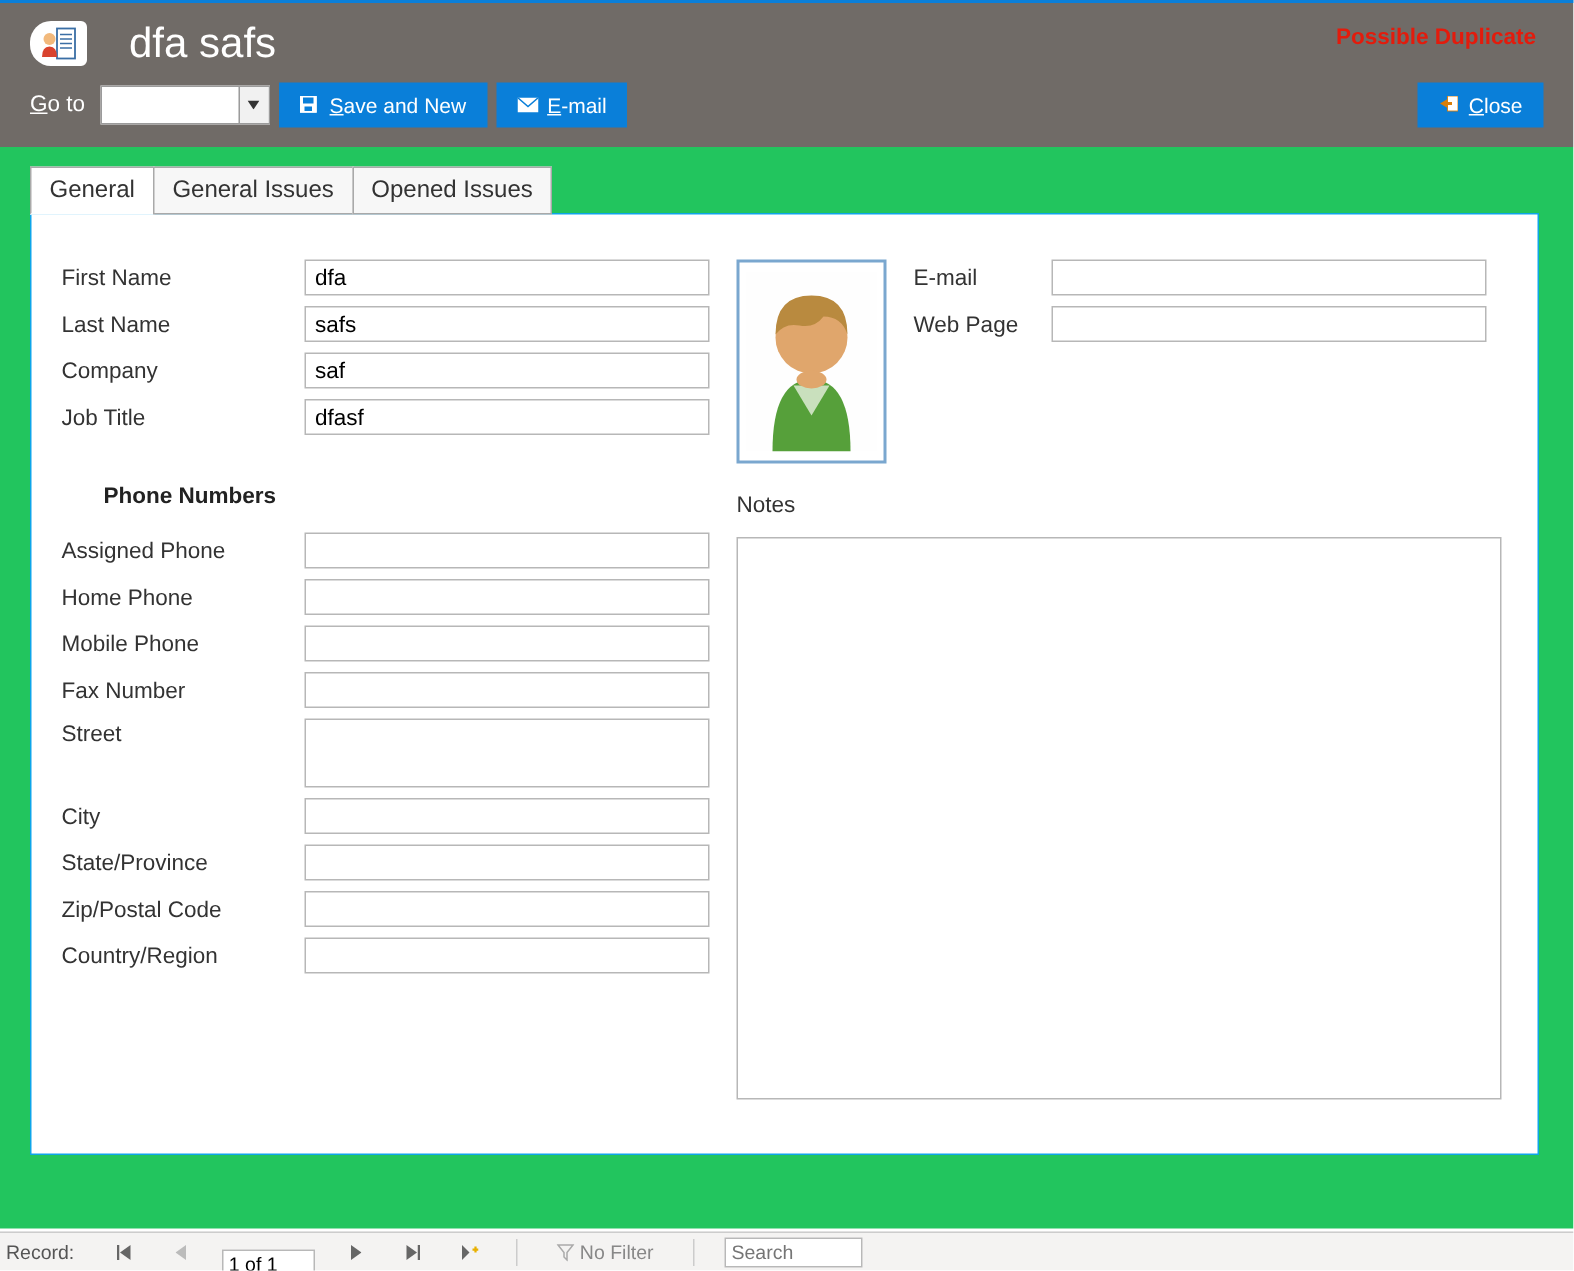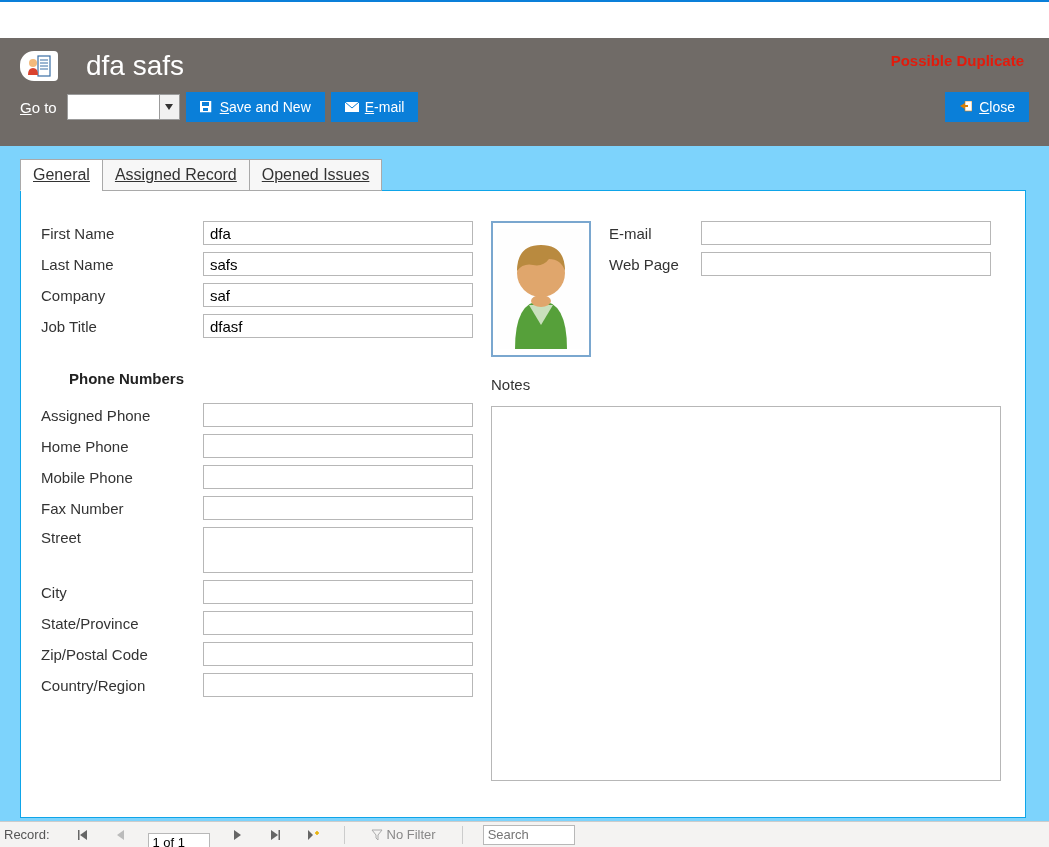--- a/index.html
+++ b/index.html
@@ -9,25 +9,24 @@
       color: #333;
       background: #fff;
       width: 1049px;
       height: 847px;
       overflow: hidden;
       position: relative;
       border-top: 2px solid #0a7fd9;
     }
     .header {
       background: #706b67;
-      height: 108px;
+      height: 96px;
       display: flex;
       flex-direction: column;
       position: relative;
-      margin-top: 36px;
     }
     .title-row {
       display: flex;
       align-items: center;
       padding: 10px 20px 5px 20px;
       height: 50px;
     }
     .title-icon {
       width: 38px;
       height: 30px;
@@ -99,23 +98,22 @@
       display: inline-flex;
       width: 14px;
       height: 12px;
       align-items: center;
       justify-content: center;
     }
     .spacer { flex: 1; }
     .body-area {
       position: relative;
       height: calc(100% - 98px - 26px);
-      background: #7dd3fc;
+      background: #22c55e;
       padding: 12px 0 0 20px;
-      text-decoration: underline;
     }
     .tabs {
       display: flex;
       position: relative;
       top: 1px;
       z-index: 2;
     }
     .tab {
       padding: 6px 12px;
       border: 1px solid #a9a9a9;
@@ -345,21 +343,21 @@
           </svg>
       </span>
       <span><span class="u">C</span><span>lose</span></span>
     </button>
   </div>
 </div>
 
 <div class="body-area">
   <div class="tabs">
     <div class="tab active">General</div>
-    <div class="tab">Assigned Record</div>
+    <div class="tab">General Issues</div>
     <div class="tab">Opened Issues</div>
   </div>
   <div class="tab-panel">
 
     <div class="form-col-left">
       <div class="field-row">
         <div class="field-label">First Name</div>
         <input class="field-input" value="dfa" style="">
       </div>
       <div class="field-row">

